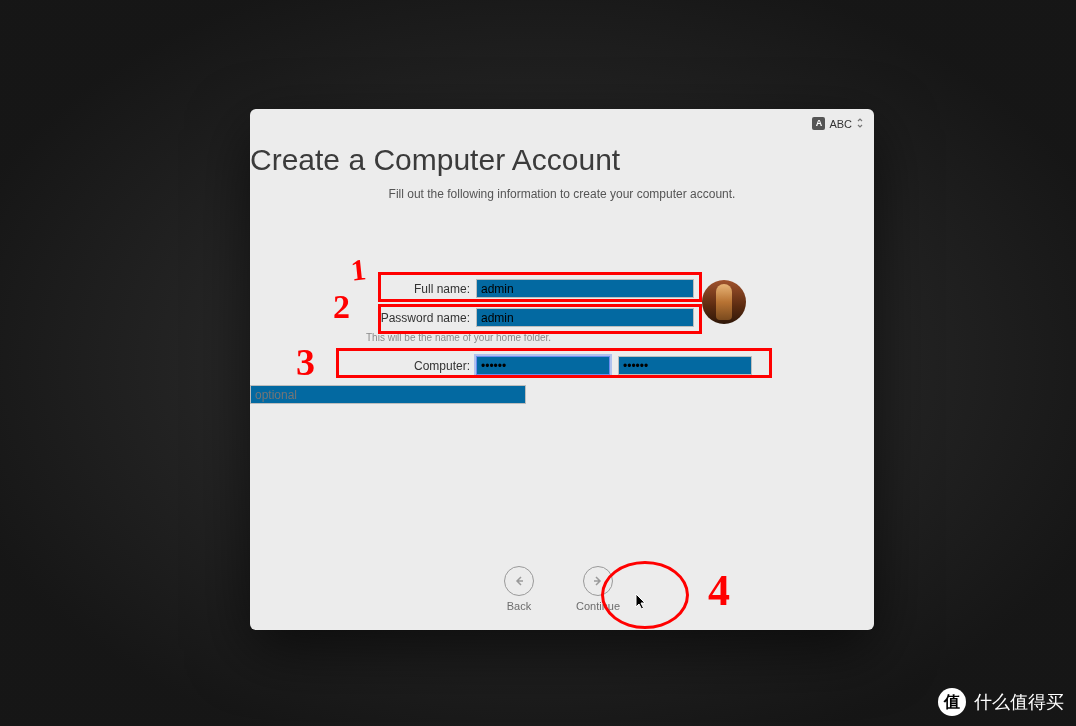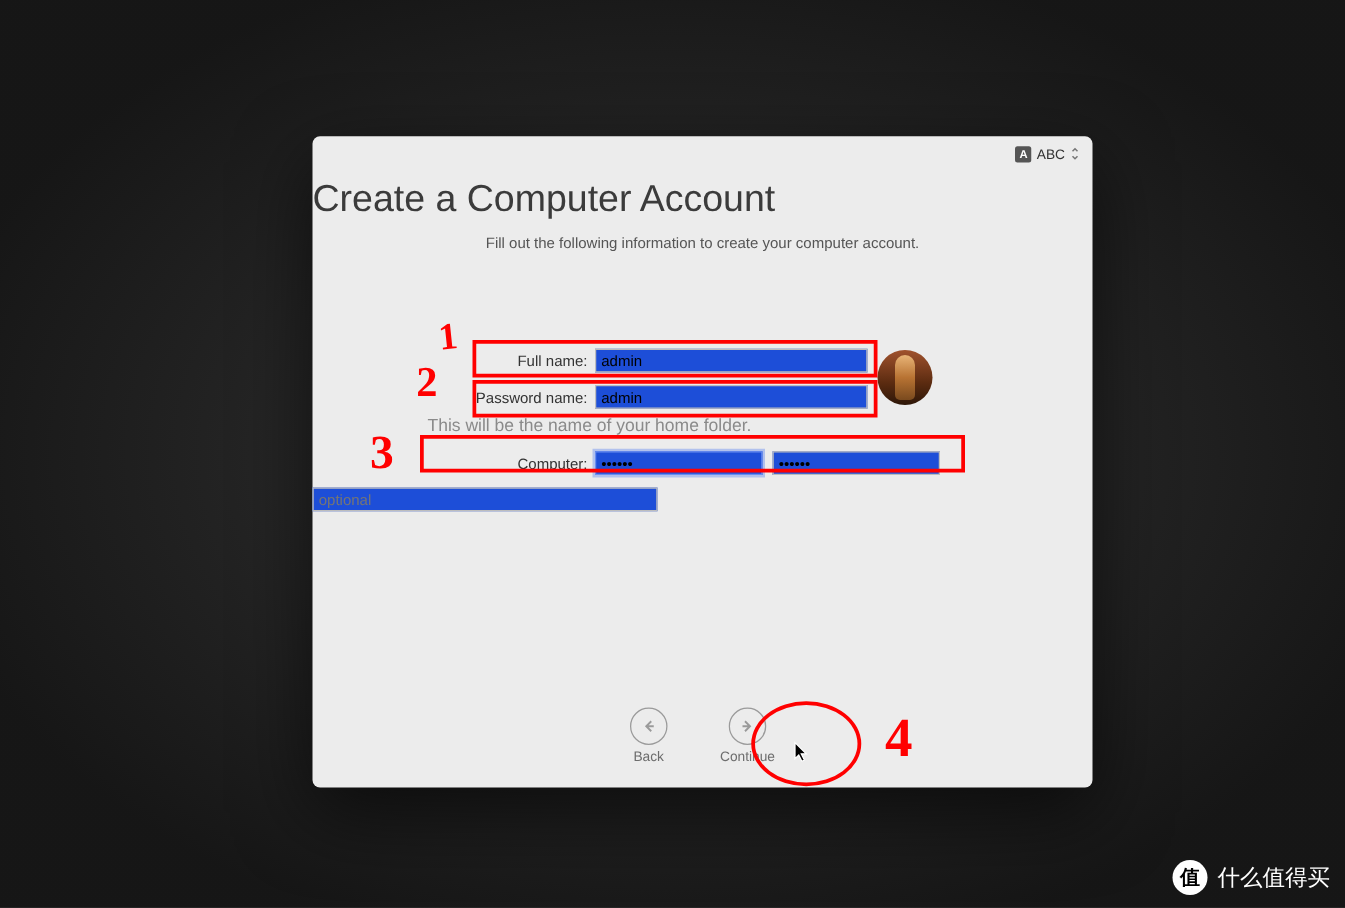--- a/index.html
+++ b/index.html
@@ -77,35 +77,35 @@
   .row .label {
     width: 220px;
     text-align: right;
     font-size: 12px;
     color: #333;
     padding-right: 6px;
   }
   .row input[type=text], .row input[type=password] {
     height: 19px;
     border: 1px solid #bdbdbd;
-    background: #1d4ed8;
+    background: #0369a1;
     font-size: 12px;
     padding: 0 4px;
     box-sizing: border-box;
     outline: none;
     font-family: inherit;
   }
   .row input.focused {
     border: 1px solid #6a8ef0;
     box-shadow: 0 0 0 2px rgba(106,142,240,0.45);
   }
   .helper {
-    font-size: 14px;
+    font-size: 10px;
     color: #8a8a8a;
-    margin-left: 92px;
+    margin-left: 116px;
     margin-top: -4px;
     margin-bottom: 8px;
   }
   .avatar {
     position: absolute;
     left: 452px;
     top: 2px;
     width: 44px;
     height: 44px;
     border-radius: 50%;

